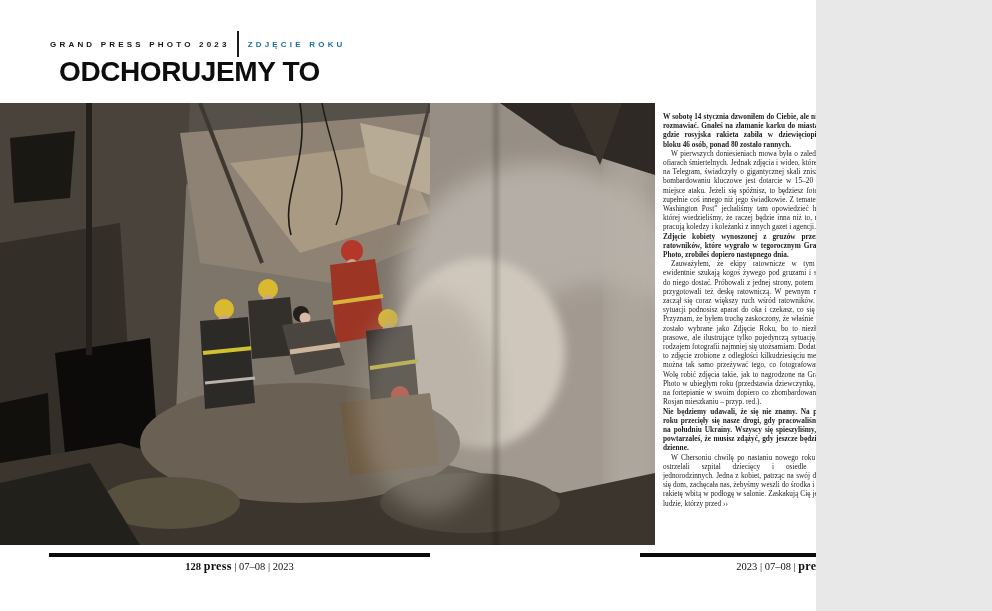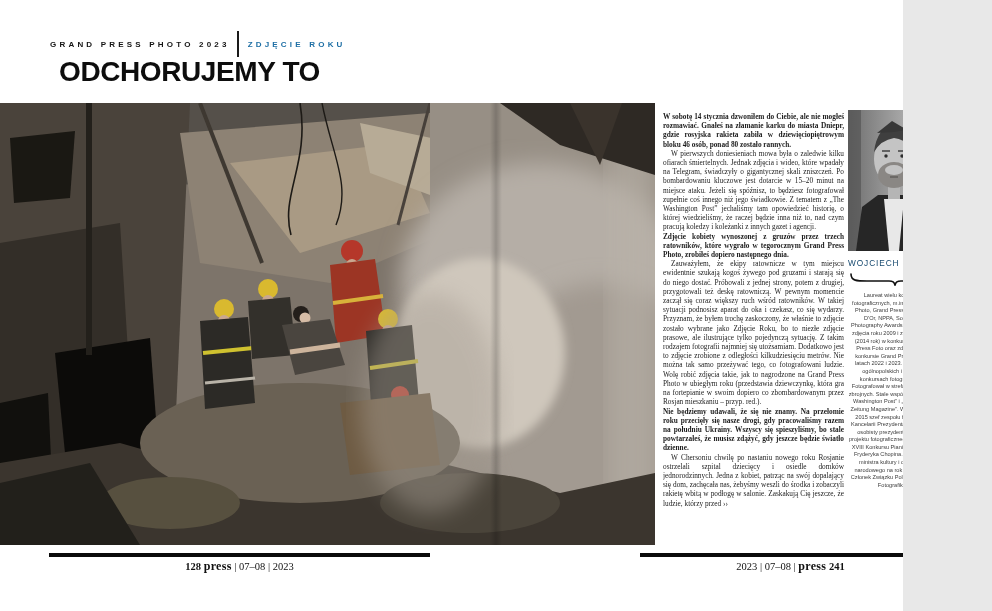--- a/index.html
+++ b/index.html
@@ -1,16 +1,16 @@
 <!DOCTYPE html>
 <html><head>
 <meta charset="utf-8">
 <style>
   html,body{margin:0;padding:0;background:#e8e8e8;}
-  .canvas{position:relative;width:903px;height:611px;background:#ffffff;overflow:hidden;
+  .canvas{position:relative;width:816px;height:611px;background:#ffffff;overflow:hidden;
           font-family:"Liberation Sans",sans-serif;}
 
   
   .kicker{position:absolute;left:50px;top:33px;height:22px;display:flex;align-items:center;}
   .kicker .series{font-size:8px;font-weight:bold;letter-spacing:3.2px;color:#141414;}
   .kicker .divider{display:inline-block;width:2px;height:26px;background:#1a1a1a;margin:0 9px 0 7px;}
   .kicker .section{font-size:8px;font-weight:bold;letter-spacing:3.2px;color:#1e6fa5;}
 
   
   .headline{position:absolute;left:59px;top:56px;margin:0;font-size:28px;font-weight:800;

